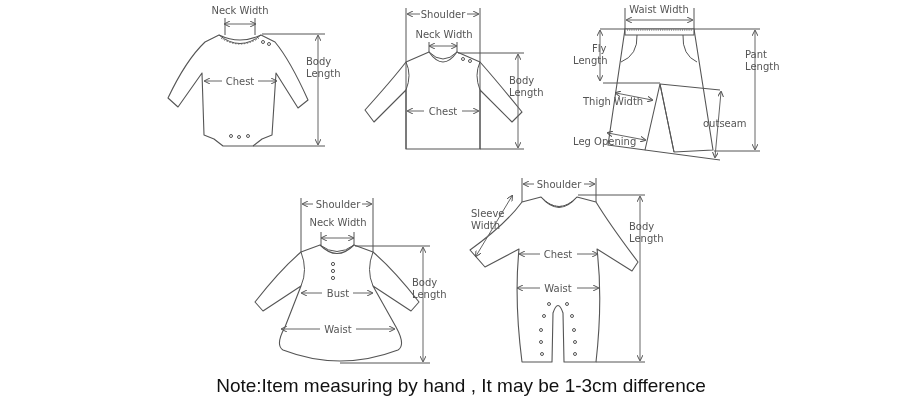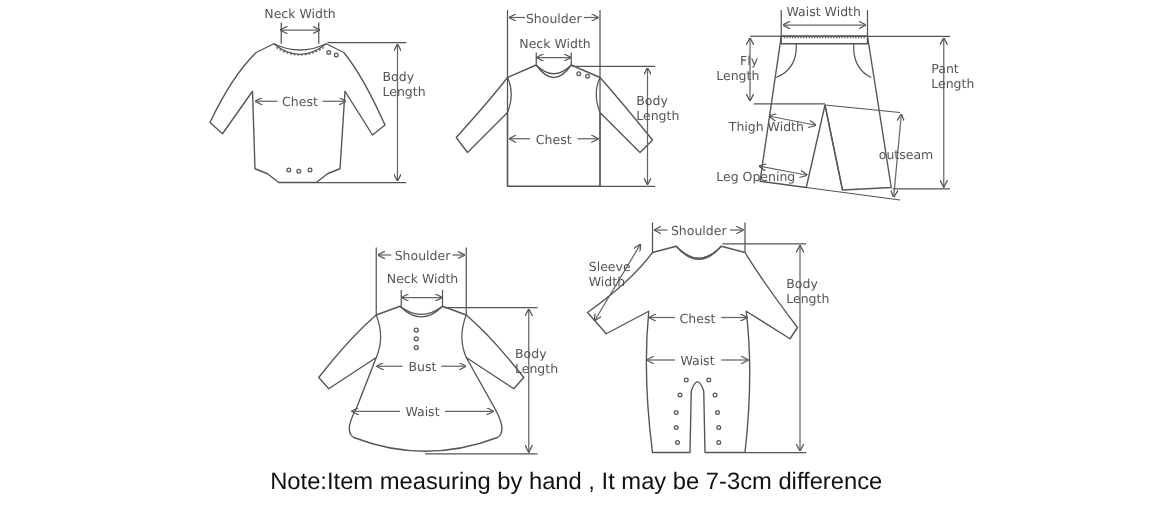--- a/index.html
+++ b/index.html
@@ -185,13 +185,13 @@
     <text class="lbl" x="558" y="292" text-anchor="middle">Waist</text>
 
     <line class="l" x1="578" y1="195" x2="645" y2="195"></line>
       <line class="l" x1="596" y1="362" x2="645" y2="362"></line>
     <line class="m" x1="640" y1="197" x2="640" y2="360" marker-start="url(#ah)" marker-end="url(#ah)"></line>
     <text class="lbl" x="629" y="230">Body</text>
     <text class="lbl" x="629" y="242">Length</text>
   </g>
 </svg>
 
-<div class="note">Note:Item measuring by hand , It may be 7-3cm difference</div>
+<div class="note">Note:Item measuring by hand , It may be 1-3cm difference</div>
 
 </body></html>

